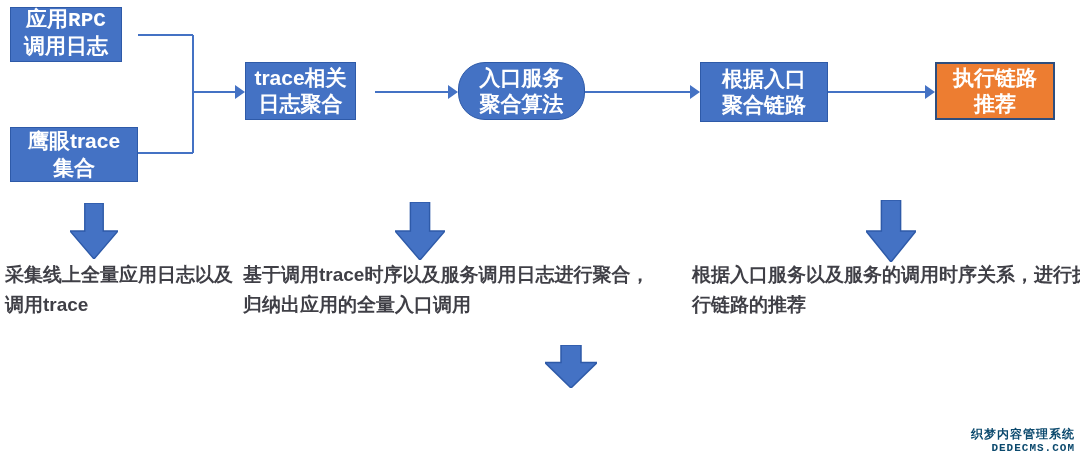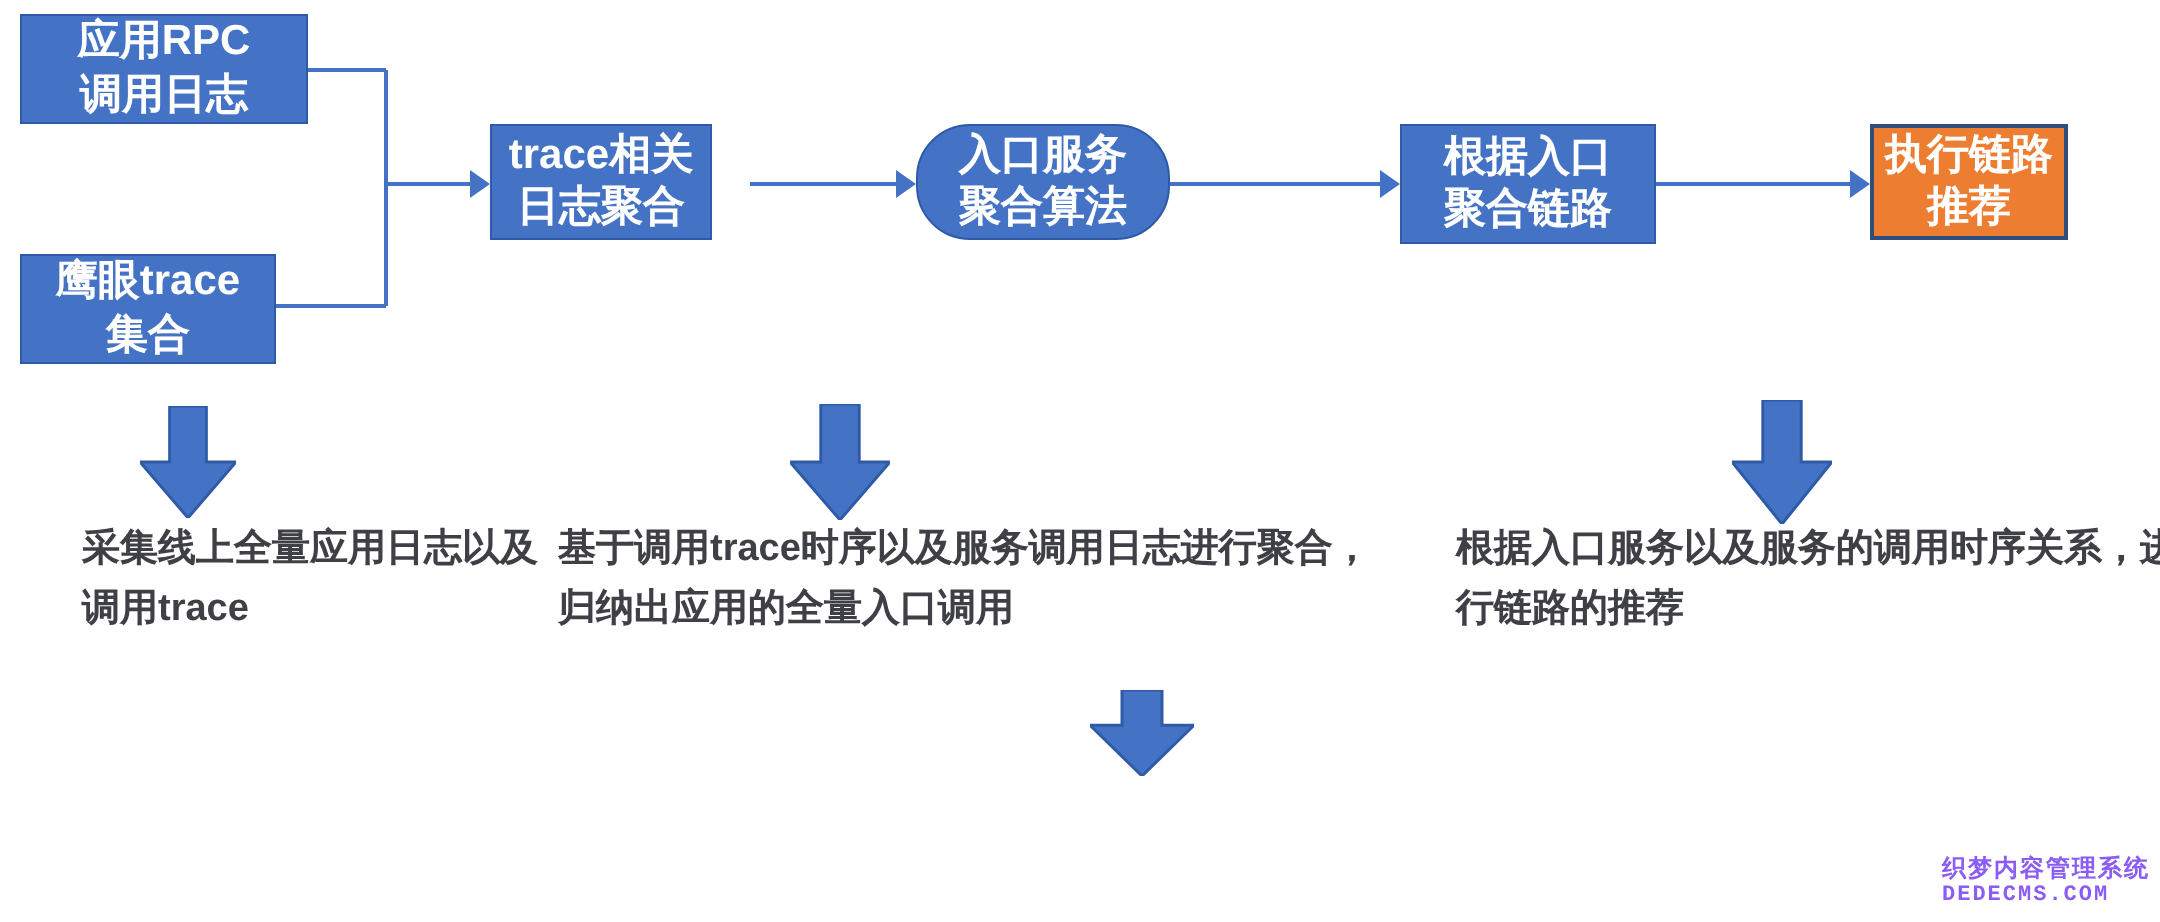--- a/index.html
+++ b/index.html
@@ -11,39 +11,39 @@
   svg.layer{position:absolute;left:0;top:0;width:1080px;height:461px;}
   .node{
     position:absolute;display:flex;align-items:center;justify-content:center;
     text-align:center;color:#ffffff;font-weight:bold;font-size:21px;line-height:1.25;
     background:#4472C4;border:1.5px solid #2E5AA8;box-sizing:border-box;
   }
   .node span{white-space:pre-line;}
   .node.orange{
     background:#ED7D31;border:2.5px solid #2E4E7E;
   }
-  .b1{left:10px;top:7px;width:144px;height:55px;}
+  .b1{left:10px;top:7px;width:112px;height:55px;font-family:Liberation Mono, monospace;}
   .b2{left:10px;top:127px;width:128px;height:55px;}
   .b3{left:245px;top:62px;width:111px;height:58px;}
   .b4{left:458px;top:62px;width:127px;height:58px;border-radius:27px;}
   .b5{left:700px;top:62px;width:128px;height:60px;}
-  .b6{left:935px;top:62px;width:99px;height:58px;}
+  .b6{left:935px;top:62px;width:120px;height:58px;}
   .blockarrow{position:absolute;}
   .da1{left:70px;top:203px;width:48px;height:56px;}
   .da2{left:395px;top:202px;width:50px;height:58px;}
   .da3{left:866px;top:200px;width:50px;height:62px;}
   .da4{left:545px;top:345px;width:52px;height:43px;}
   .note{
-    position:absolute;color:#3F3F46;font-weight:bold;font-size:19px;line-height:30px;margin-left:36px;
+    position:absolute;color:#3F3F46;font-weight:bold;font-size:19px;line-height:30px;
   }
   .n1{left:5px;top:260px;width:235px;}
   .n2{left:243px;top:260px;width:420px;}
   .n3{left:692px;top:260px;width:400px;}
   .watermark{
-    position:absolute;right:5px;bottom:6px;text-align:left;color:#8b5cf6;
+    position:absolute;right:5px;bottom:6px;text-align:right;color:#0c4a6e;
     font-weight:bold;line-height:1.2;
   }
   .watermark .wm1{font-size:12px;letter-spacing:1px;font-family:"Liberation Sans",sans-serif;}
   .watermark .wm2{font-size:11px;letter-spacing:1px;font-family:"Liberation Mono","DejaVu Sans Mono",monospace;}
 </style>
 </head>
 <body>
 
 <div class="canvas">
 

